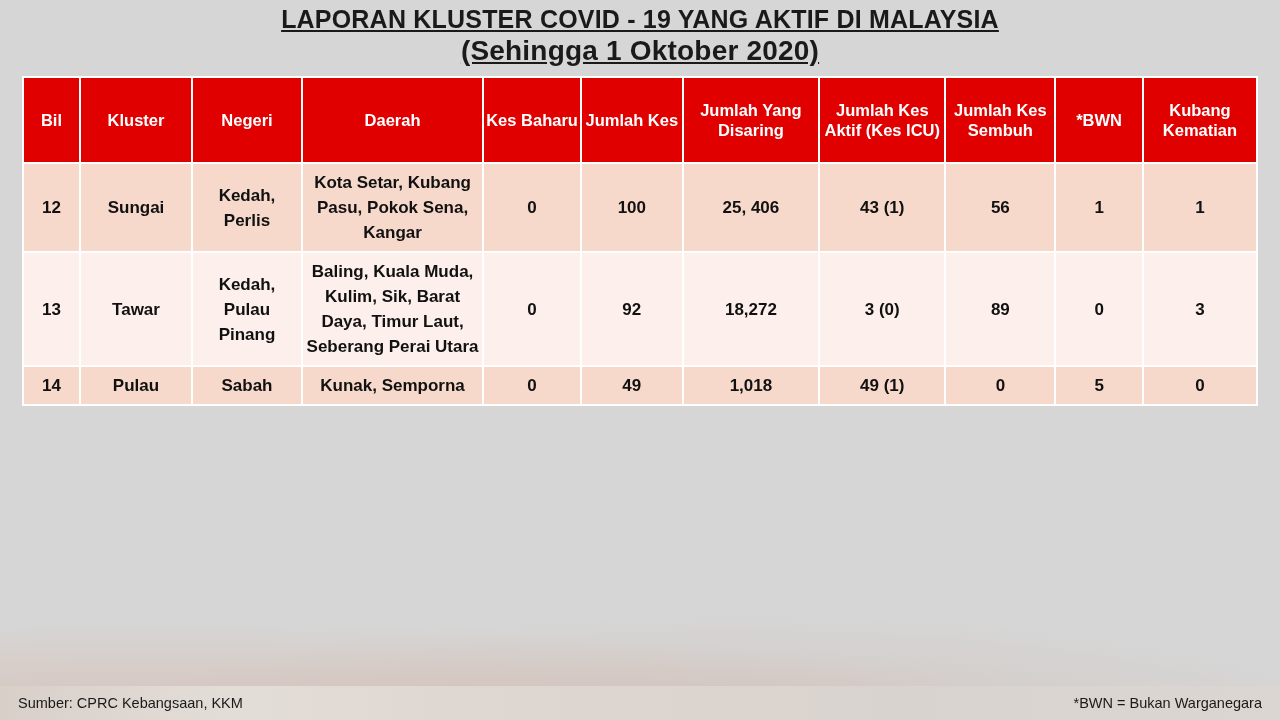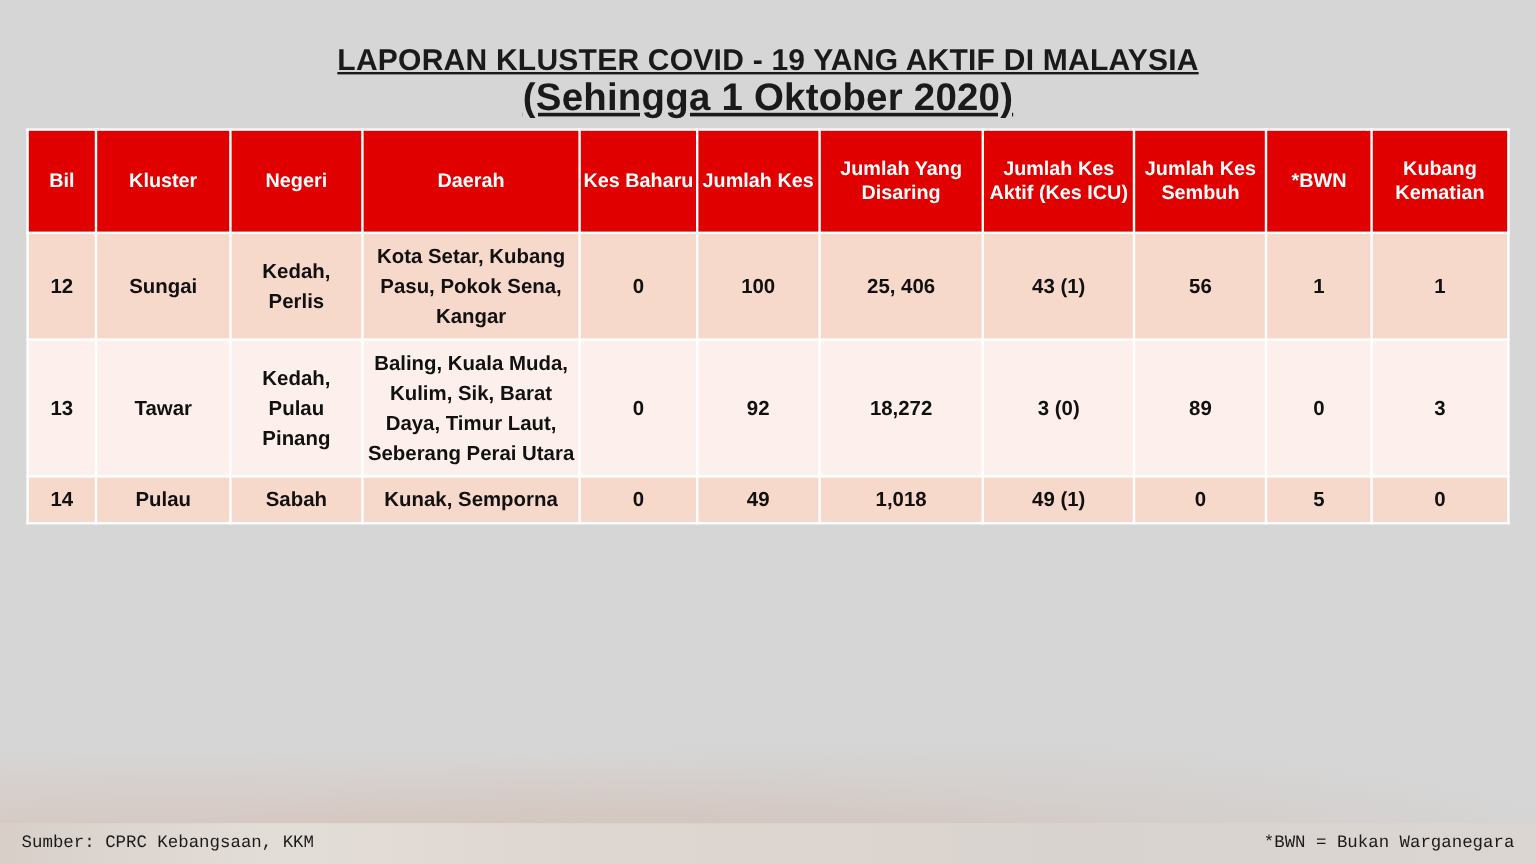--- a/index.html
+++ b/index.html
@@ -17,32 +17,31 @@
   .slide {
     position: absolute;
     inset: 0;
     display: flex;
     flex-direction: column;
   }
   .title-block {
     text-align: center;
     padding-top: 4px;
     color: #1a1a1a;
-    margin-top: 31px;
   }
   .title-line {
     font-size: 25px;
     font-weight: bold;
     letter-spacing: 0.2px;
     line-height: 31px;
     text-decoration: underline;
     display: inline-block;
   }
   .title-line.sub {
-    font-size: 32px;
+    font-size: 28px;
   }
   .table-wrap {
     margin: 10px 22px 0 22px;
     flex: 1;
   }
   table.cluster-table {
     border-collapse: collapse;
     width: 1236px;
     table-layout: fixed;
     padding-left: 16px;
@@ -80,21 +79,21 @@
     height: 34px;
     display: flex;
     align-items: center;
     justify-content: space-between;
     padding: 0 18px;
     box-sizing: border-box;
     font-size: 14.5px;
     color: #1a1a1a;
     background: linear-gradient(to right,#d8cfc9 0%, #e3ddd8 18%, #ded6d0 40%, #d9d3cf 70%, #dcd6d2 100%);
   }
-  .footer span { font-weight: normal; font-family: Liberation Mono, monospace; }
+  .footer span { font-weight: normal; }
   .bg-tint {
     position: absolute;
     left: 0; bottom: 0; width: 100%; height: 120px;
     background: radial-gradient(ellipse at 12% 120%, rgba(215,170,150,0.55), rgba(214,214,214,0) 60%),
                 radial-gradient(ellipse at 58% 130%, rgba(200,160,140,0.35), rgba(214,214,214,0) 65%);
     pointer-events: none;
   }
 </style>
 </head>
 <body>

